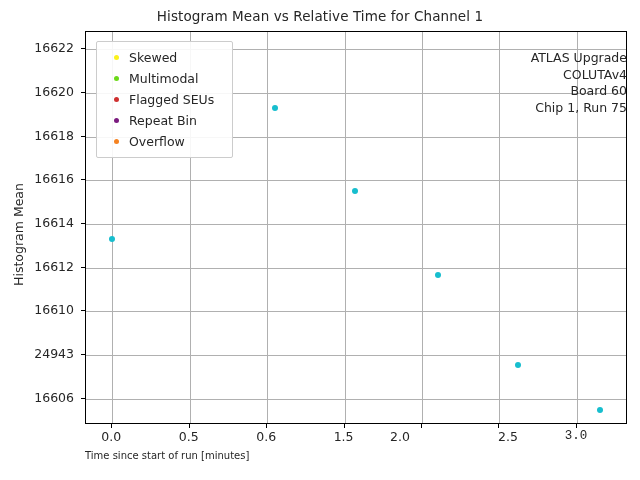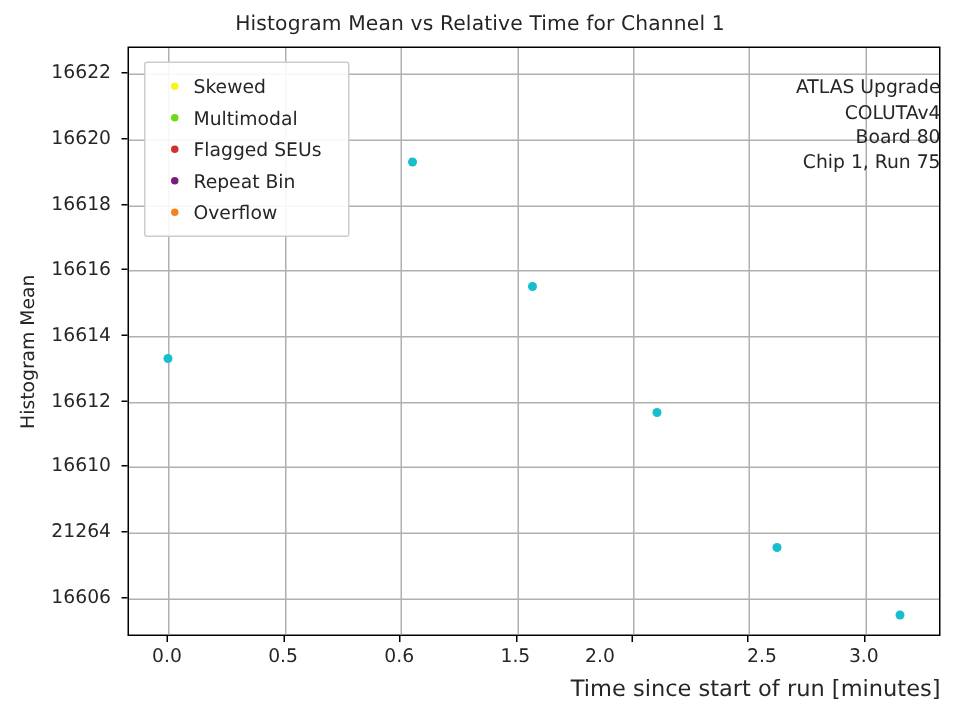--- a/index.html
+++ b/index.html
@@ -78,22 +78,22 @@
     font-size: 12.5px;
     color: #262626;
   }
 
   
   #xlabel {
     position: absolute;
     left: 85px;
     width: 542px;
     top: 450px;
-    text-align: right;
-    font-size: 15px;
+    text-align: left;
+    font-size: 10px;
     color: #262626;
   }
   #ylabel {
     position: absolute;
     left: -62px;
     top: 227px;
     width: 160px;
     text-align: center;
     font-size: 12.5px;
     color: #262626;
@@ -205,27 +205,27 @@
       <div class="ticklabel-x" style="left: 158.754px;">0.5</div>
       <div class="tick-x" style="left: 266.183px;"></div>
       <div class="ticklabel-x" style="left: 236.183px;">0.6</div>
       <div class="tick-x" style="left: 343.611px;"></div>
       <div class="ticklabel-x" style="left: 313.611px;">1.5</div>
       <div class="tick-x" style="left: 421.04px;"></div>
       <div class="ticklabel-x" style="left: 370px;">2.0</div>
       <div class="tick-x" style="left: 498.469px;"></div>
       <div class="ticklabel-x" style="left: 478px;">2.5</div>
       <div class="tick-x" style="left: 575.897px;"></div>
-      <div class="ticklabel-x" style="left: 545.897px;">3.0</div>
+      <div class="ticklabel-x" style="left: 545.897px; font-family: Liberation Mono, monospace;">3.0</div>
     </div>
   <div id="yticks-layer">
       <div class="tick-y" style="top: 397.8px;"></div>
       <div class="ticklabel-y" style="top: 389.8px;">16606</div>
       <div class="tick-y" style="top: 354.133px;"></div>
-      <div class="ticklabel-y" style="top: 346.133px;">21264</div>
+      <div class="ticklabel-y" style="top: 346.133px;">24943</div>
       <div class="tick-y" style="top: 310.467px;"></div>
       <div class="ticklabel-y" style="top: 302.467px;">16610</div>
       <div class="tick-y" style="top: 266.8px;"></div>
       <div class="ticklabel-y" style="top: 258.8px;">16612</div>
       <div class="tick-y" style="top: 223.133px;"></div>
       <div class="ticklabel-y" style="top: 215.133px;">16614</div>
       <div class="tick-y" style="top: 179.467px;"></div>
       <div class="ticklabel-y" style="top: 171.467px;">16616</div>
       <div class="tick-y" style="top: 135.8px;"></div>
       <div class="ticklabel-y" style="top: 127.8px;">16618</div>
@@ -264,15 +264,15 @@
         <span class="legend-label">Repeat Bin</span>
       </div>
       <div class="legend-row">
         <span class="legend-marker-cell">
           <span class="legend-marker" style="background: rgb(245, 130, 32);"></span>
         </span>
         <span class="legend-label">Overflow</span>
       </div>
     </div>
 
-  <div id="annotation"><div>ATLAS Upgrade</div><div>COLUTAv4</div><div>Board 80</div><div>Chip 1, Run 75</div></div>
+  <div id="annotation"><div>ATLAS Upgrade</div><div>COLUTAv4</div><div>Board 60</div><div>Chip 1, Run 75</div></div>
 
 </div>
 
 </body></html>

